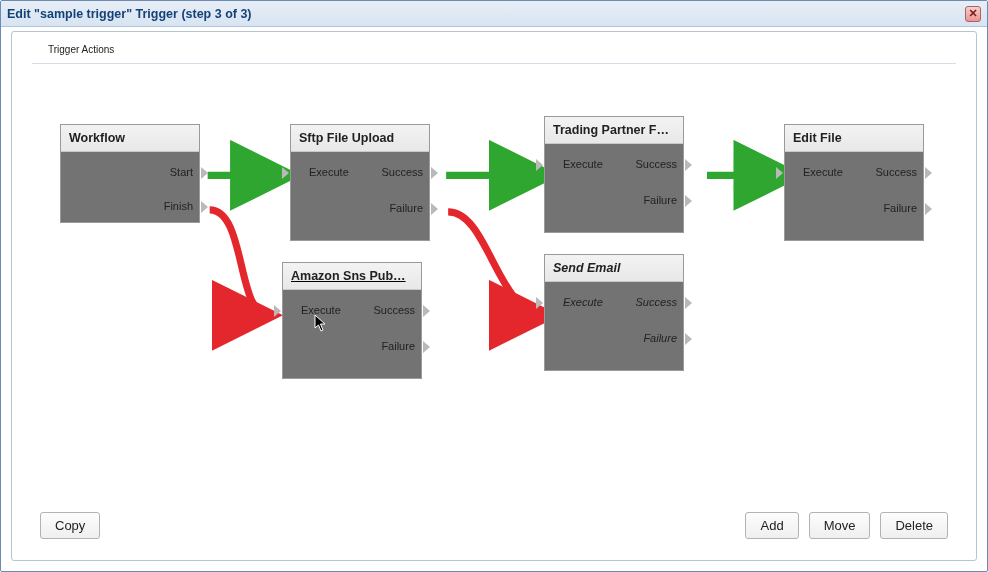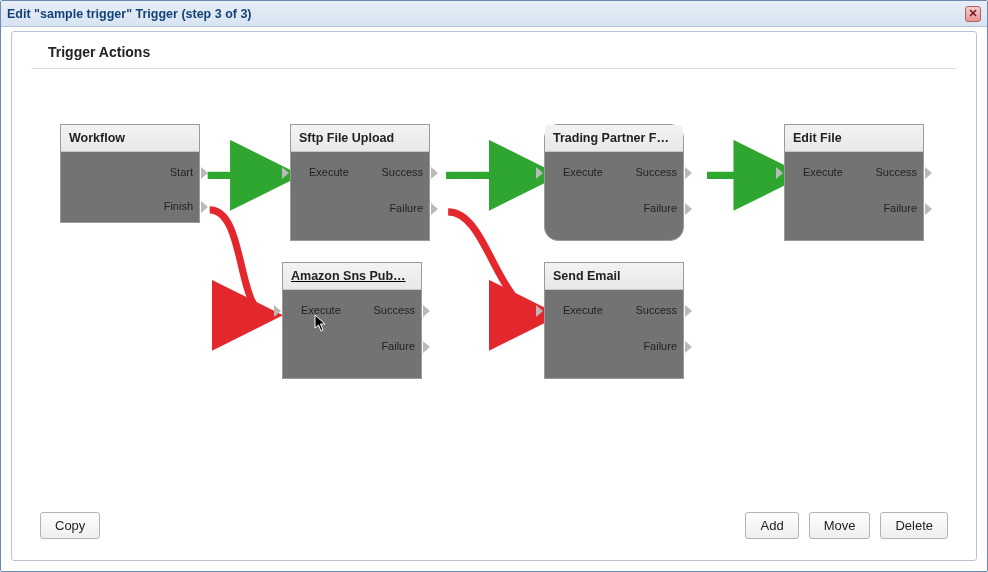--- a/index.html
+++ b/index.html
@@ -44,22 +44,22 @@
   }
   .inner-panel {
     position: absolute;
     left: 10px; right: 10px; bottom: 10px; top: 30px;
     border: 1px solid #b8c4d2;
     border-radius: 3px;
     background: #fff;
   }
   .section-title {
     padding: 12px 0 8px 36px;
-    font-weight: bold;
-    font-size: 14px;
+    font-weight: normal;
+    font-size: 10px;
     color: #222;
   }
   .section-underline {
     border-bottom: 1px solid #d6dde6;
     margin: 0 20px 0 20px;
   }
 
   .canvas {
     position: absolute;
     top: 48px; left: 0; right: 0; bottom: 54px;
@@ -201,21 +201,21 @@
         <div class="node-body">
           <span class="arrow-in" style="left:-9px; top:15px;"></span>
           <span class="port port-left" style="top:14px;">Execute</span>
           <span class="port port-right" style="top:14px;">Success</span>
           <span class="arrow-out" style="right:-9px; top:15px;"></span>
           <span class="port port-right" style="top:50px;">Failure</span>
           <span class="arrow-out" style="right:-9px; top:51px;"></span>
         </div>
       </div>
 
-      <div class="node" style="left:532px; top:44px;border-radius:14px;">
+      <div class="node" style="left:532px; top:36px;">
         <div class="node-head">Trading Partner F…</div>
         <div class="node-body">
           <span class="arrow-in" style="left:-9px; top:15px;"></span>
           <span class="port port-left" style="top:14px;">Execute</span>
           <span class="port port-right" style="top:14px;">Success</span>
           <span class="arrow-out" style="right:-9px; top:15px;"></span>
           <span class="port port-right" style="top:50px;">Failure</span>
           <span class="arrow-out" style="right:-9px; top:51px;"></span>
         </div>
       </div>
@@ -237,21 +237,21 @@
         <div class="node-body">
           <span class="arrow-in" style="left:-9px; top:15px;"></span>
           <span class="port port-left" style="top:14px;">Execute</span>
           <span class="port port-right" style="top:14px;">Success</span>
           <span class="arrow-out" style="right:-9px; top:15px;"></span>
           <span class="port port-right" style="top:50px;">Failure</span>
           <span class="arrow-out" style="right:-9px; top:51px;"></span>
         </div>
       </div>
 
-      <div class="node" style="left:532px; top:182px;">
+      <div class="node" style="left:532px; top:174px;font-style:italic;">
         <div class="node-head">Send Email</div>
         <div class="node-body">
           <span class="arrow-in" style="left:-9px; top:15px;"></span>
           <span class="port port-left" style="top:14px;">Execute</span>
           <span class="port port-right" style="top:14px;">Success</span>
           <span class="arrow-out" style="right:-9px; top:15px;"></span>
           <span class="port port-right" style="top:50px;">Failure</span>
           <span class="arrow-out" style="right:-9px; top:51px;"></span>
         </div>
       </div>

